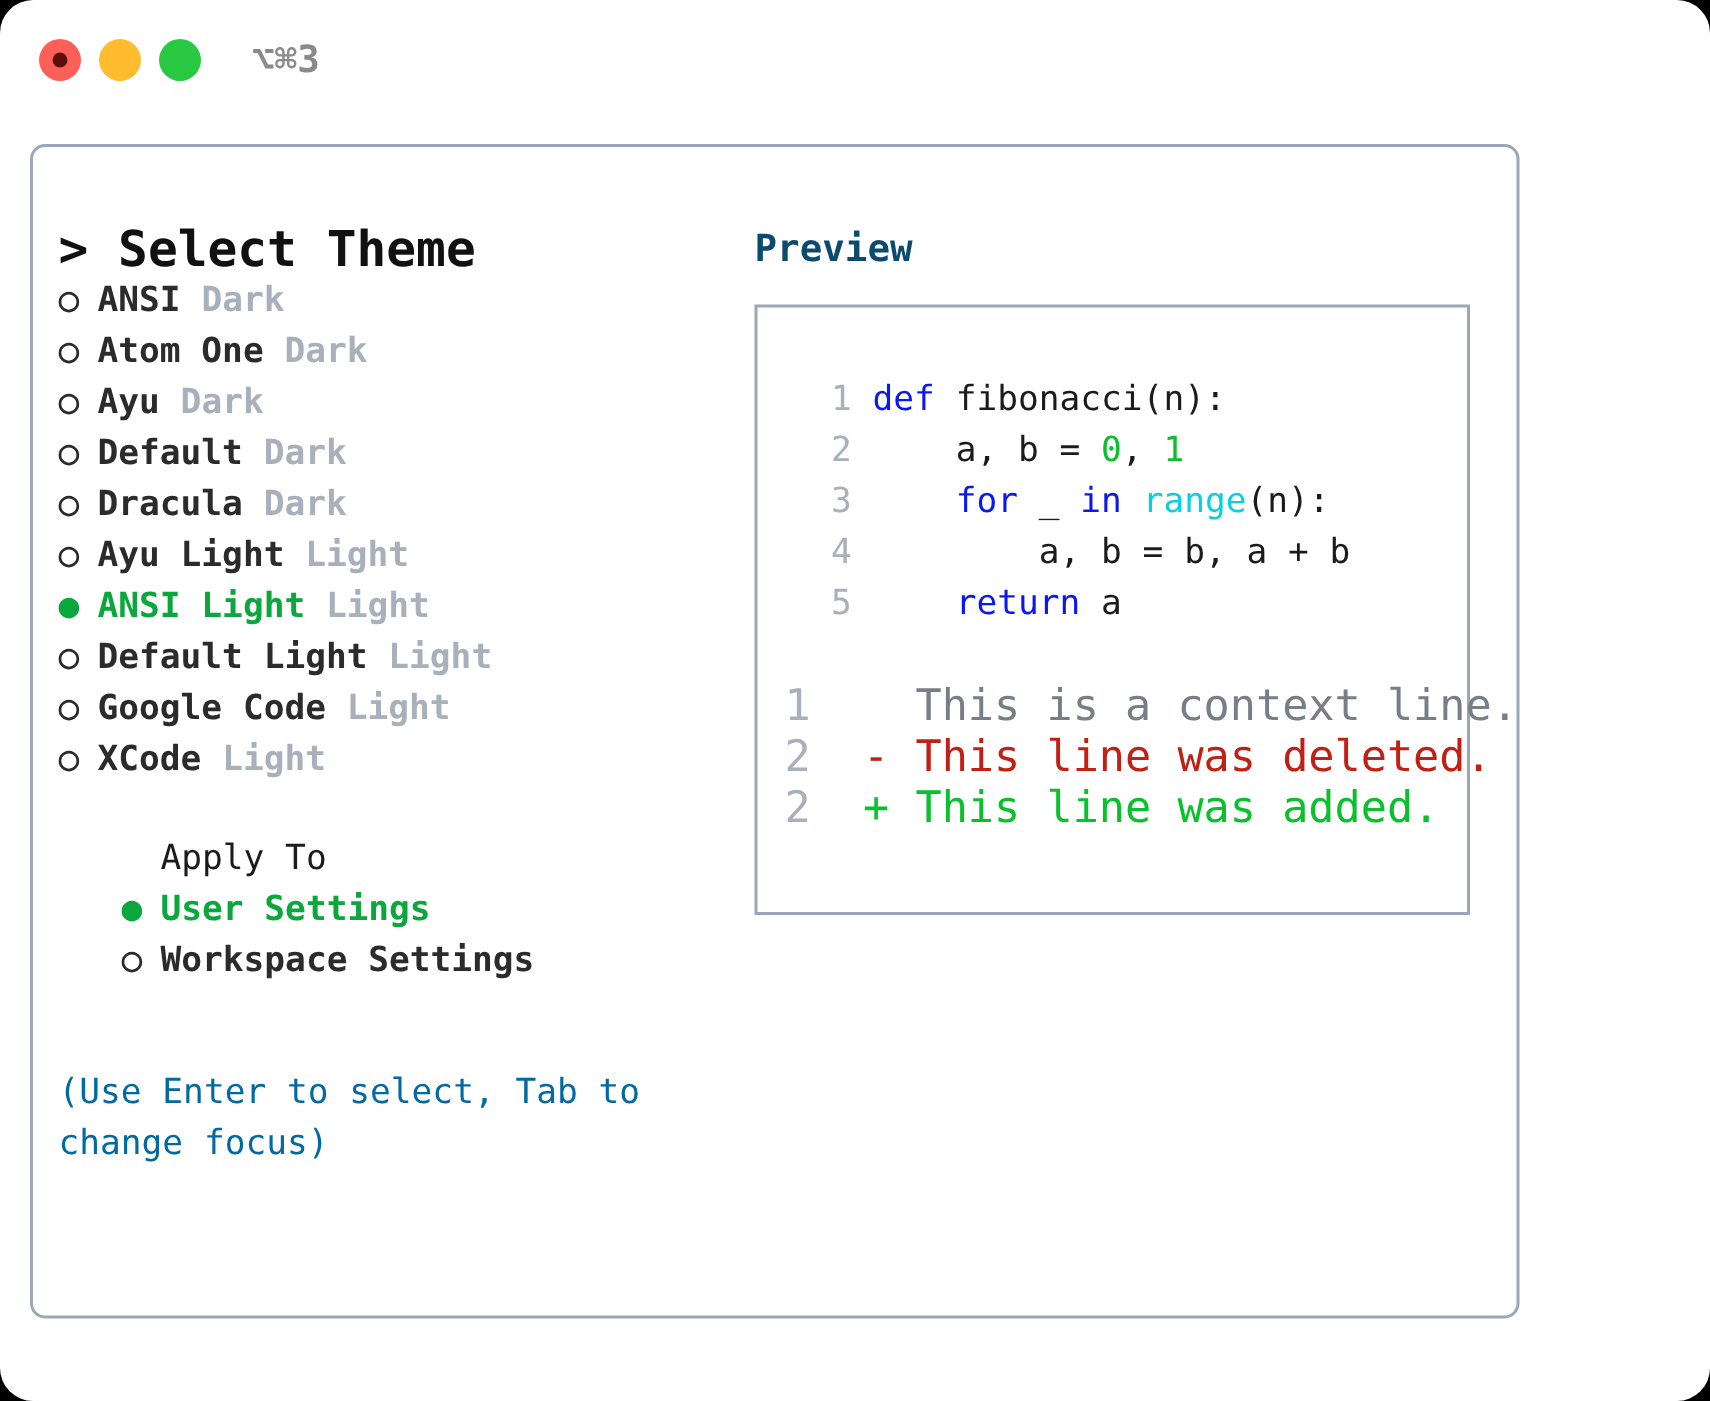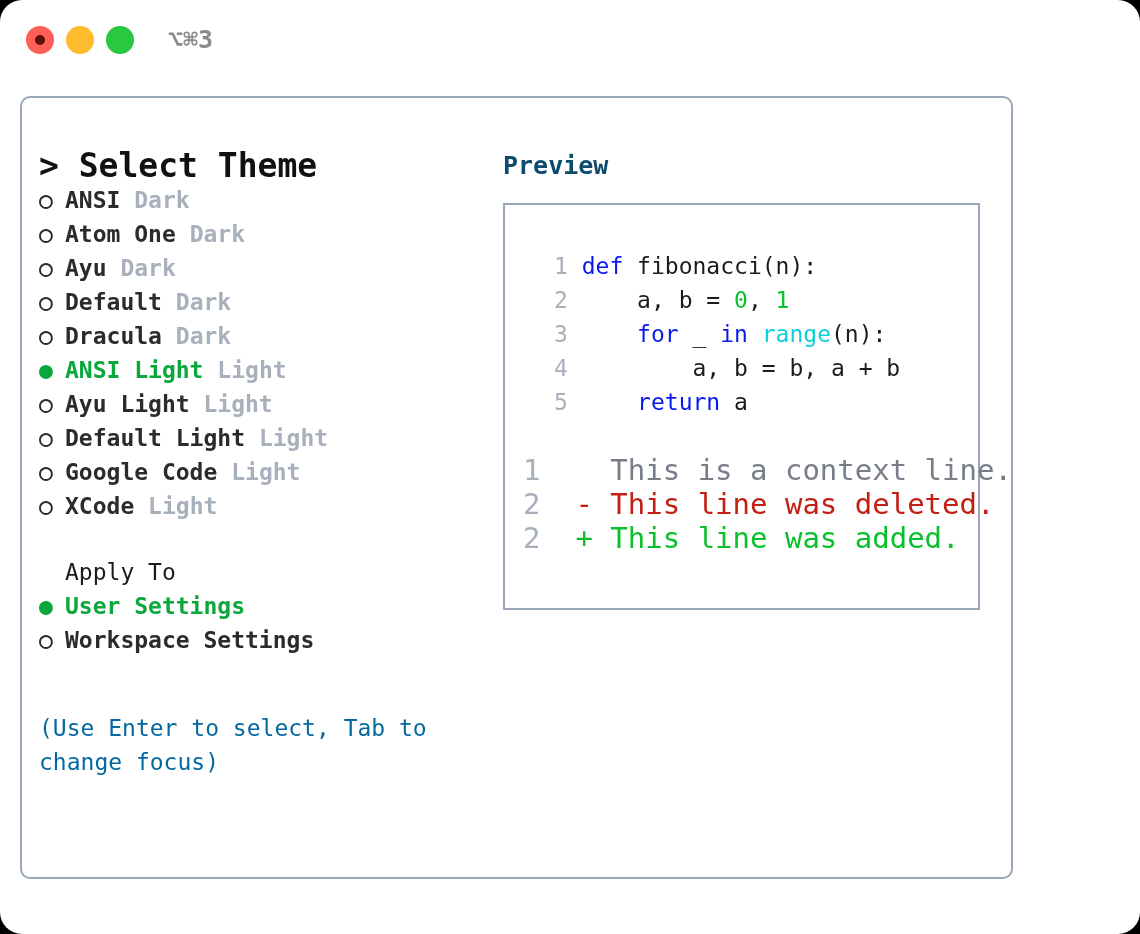--- a/index.html
+++ b/index.html
@@ -100,21 +100,21 @@
   }
   .bullet {
     display: inline-block;
     width: 26px;
     white-space: pre;
   }
   .opt-row.selected { color: #0aa83c; }
   .opt-row.selected .bullet { color: #0aa83c; }
   .opt-suffix { color: #a8b0bc; }
 
-  #apply-block { margin-top: 32px; }
+  #apply-block { margin-top: 32px; margin-left: 42px; }
   #apply-header {
     font-size: 23px;
     line-height: 34px;
     color: #1b1b1b;
     white-space: pre;
     padding-left: 26px;
   }
 
   #hint {
     margin-top: 54px;
@@ -191,22 +191,22 @@
   <div id="content-box">
 
     <div id="theme-pane">
       <div id="theme-header">&gt; Select Theme</div>
       <div id="theme-list">
           <div class="opt-row"><span class="bullet">○</span><span>ANSI</span><span> </span><span class="opt-suffix">Dark</span></div>
           <div class="opt-row"><span class="bullet">○</span><span>Atom One</span><span> </span><span class="opt-suffix">Dark</span></div>
           <div class="opt-row"><span class="bullet">○</span><span>Ayu</span><span> </span><span class="opt-suffix">Dark</span></div>
           <div class="opt-row"><span class="bullet">○</span><span>Default</span><span> </span><span class="opt-suffix">Dark</span></div>
           <div class="opt-row"><span class="bullet">○</span><span>Dracula</span><span> </span><span class="opt-suffix">Dark</span></div>
+          <div class="opt-row"><span class="bullet">○</span><span>Ayu Light</span><span> </span><span class="opt-suffix">Light</span></div>
           <div class="opt-row selected"><span class="bullet">●</span><span>ANSI Light</span><span> </span><span class="opt-suffix">Light</span></div>
-          <div class="opt-row"><span class="bullet">○</span><span>Ayu Light</span><span> </span><span class="opt-suffix">Light</span></div>
           <div class="opt-row"><span class="bullet">○</span><span>Default Light</span><span> </span><span class="opt-suffix">Light</span></div>
           <div class="opt-row"><span class="bullet">○</span><span>Google Code</span><span> </span><span class="opt-suffix">Light</span></div>
           <div class="opt-row"><span class="bullet">○</span><span>XCode</span><span> </span><span class="opt-suffix">Light</span></div>
         </div>
 
       <div id="apply-block">
         <div id="apply-header">Apply To</div>
         <div id="apply-list">
             <div class="opt-row selected"><span class="bullet">●</span><span>User Settings</span></div>
             <div class="opt-row"><span class="bullet">○</span><span>Workspace Settings</span></div>

